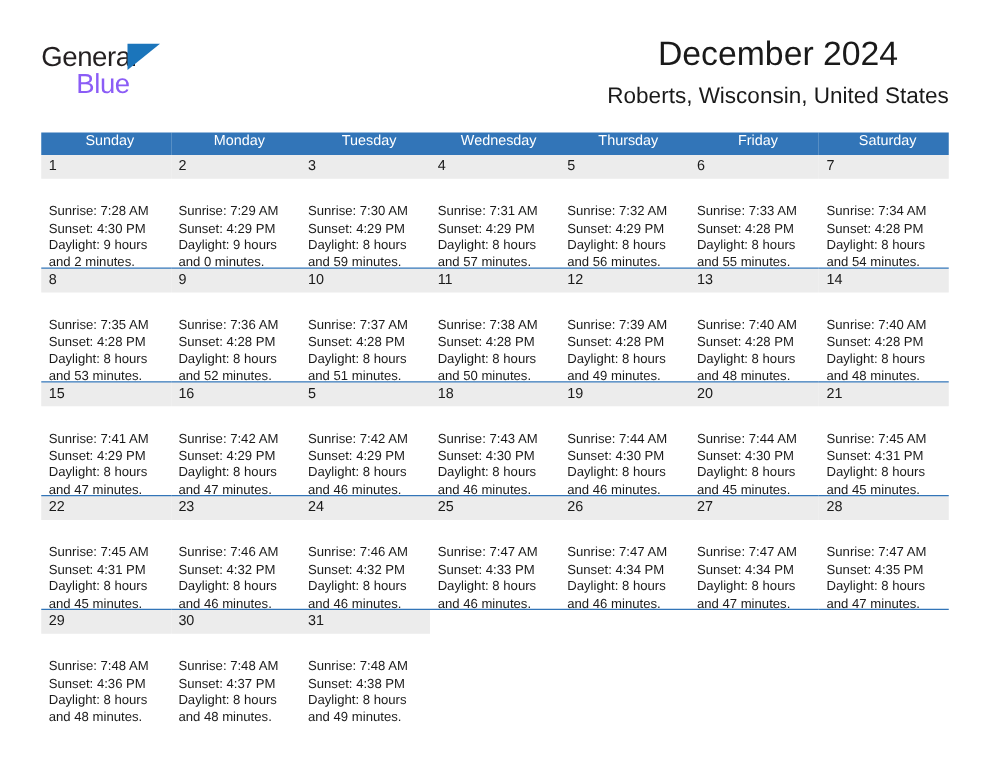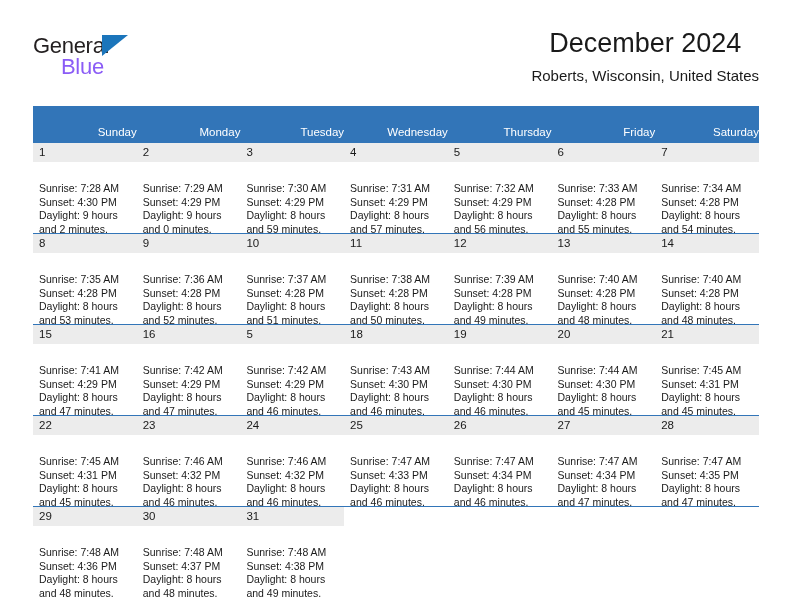--- a/index.html
+++ b/index.html
@@ -72,43 +72,43 @@
     top: 0;
     text-align: center;
   }
   .cal-title {
     font-size: 27px;
     color: #1a1a1a;
     line-height: 34px;
     white-space: nowrap;
   }
   .cal-subtitle {
-    font-size: 15px;
+    font-size: 18px;
     color: #1a1a1a;
     line-height: 20px;
     margin-top: 6px;
     white-space: nowrap;
   }
 
   
   .calendar {
     position: absolute;
     left: 33px;
     top: 106px;
     width: 726px;
     border-collapse: collapse;
     table-layout: fixed;
   }
   .calendar th {
     background: #3275b8;
     color: #ffffff;
     font-size: 11.5px;
     font-weight: normal;
-    text-align: right;
-    padding: 20px 0 5px 6px;
+    text-align: center;
+    padding: 1px 0 5px 6px;
     height: 11px;
     border: none;
   }
   .calendar td {
     vertical-align: top;
     padding: 0;
     border: none;
     width: 103.71px;
   }
   .week-row > td {

